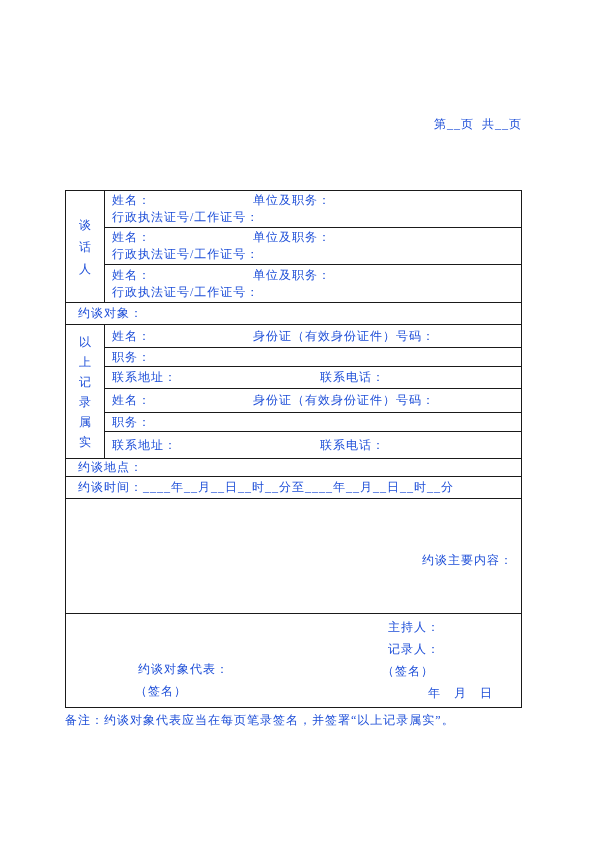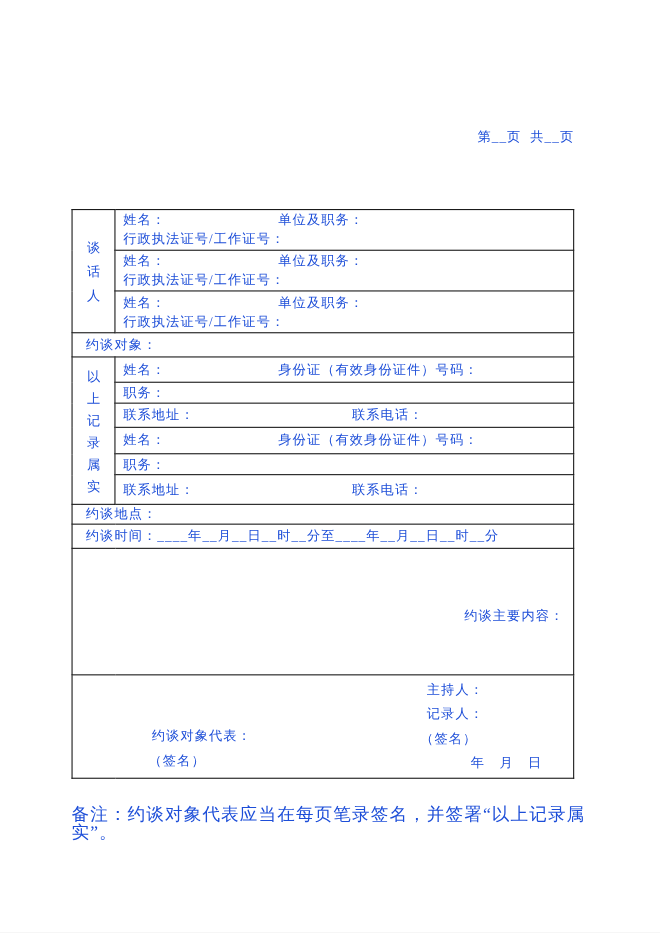--- a/index.html
+++ b/index.html
@@ -48,22 +48,22 @@
   td.pad12 { padding-left:12px;margin-top:24px; }
   td.content-cell { vertical-align:top; padding:8px 8px 0 12px;text-align:right; }
   td.sig-cell { position:relative; padding:0; }
   .sig-left  { position:absolute; left:69px;  top:24px; line-height:22px;margin-top:20px; }
   .sig-right { position:absolute; left:316px; top:2px;  line-height:22px; }
   .sig-line  { white-space:pre;font-family:Liberation Serif, serif; }
   .indent3  { margin-left:3px; }
   .indent6  { margin-left:6px; }
   .indent46 { margin-left:46px; }
   .footnote {
-    position:absolute; top:732px; left:65px; width:470px;
-    font-size:16px; letter-spacing:1px; line-height:17px;
+    position:absolute; top:712px; left:65px; width:470px;
+    font-size:12px; letter-spacing:1px; line-height:17px;
   }
 </style>
 </head>
 <body>
 
 <div class="page">
 
   <div class="pagination">第__页  共__页</div>
 
 

